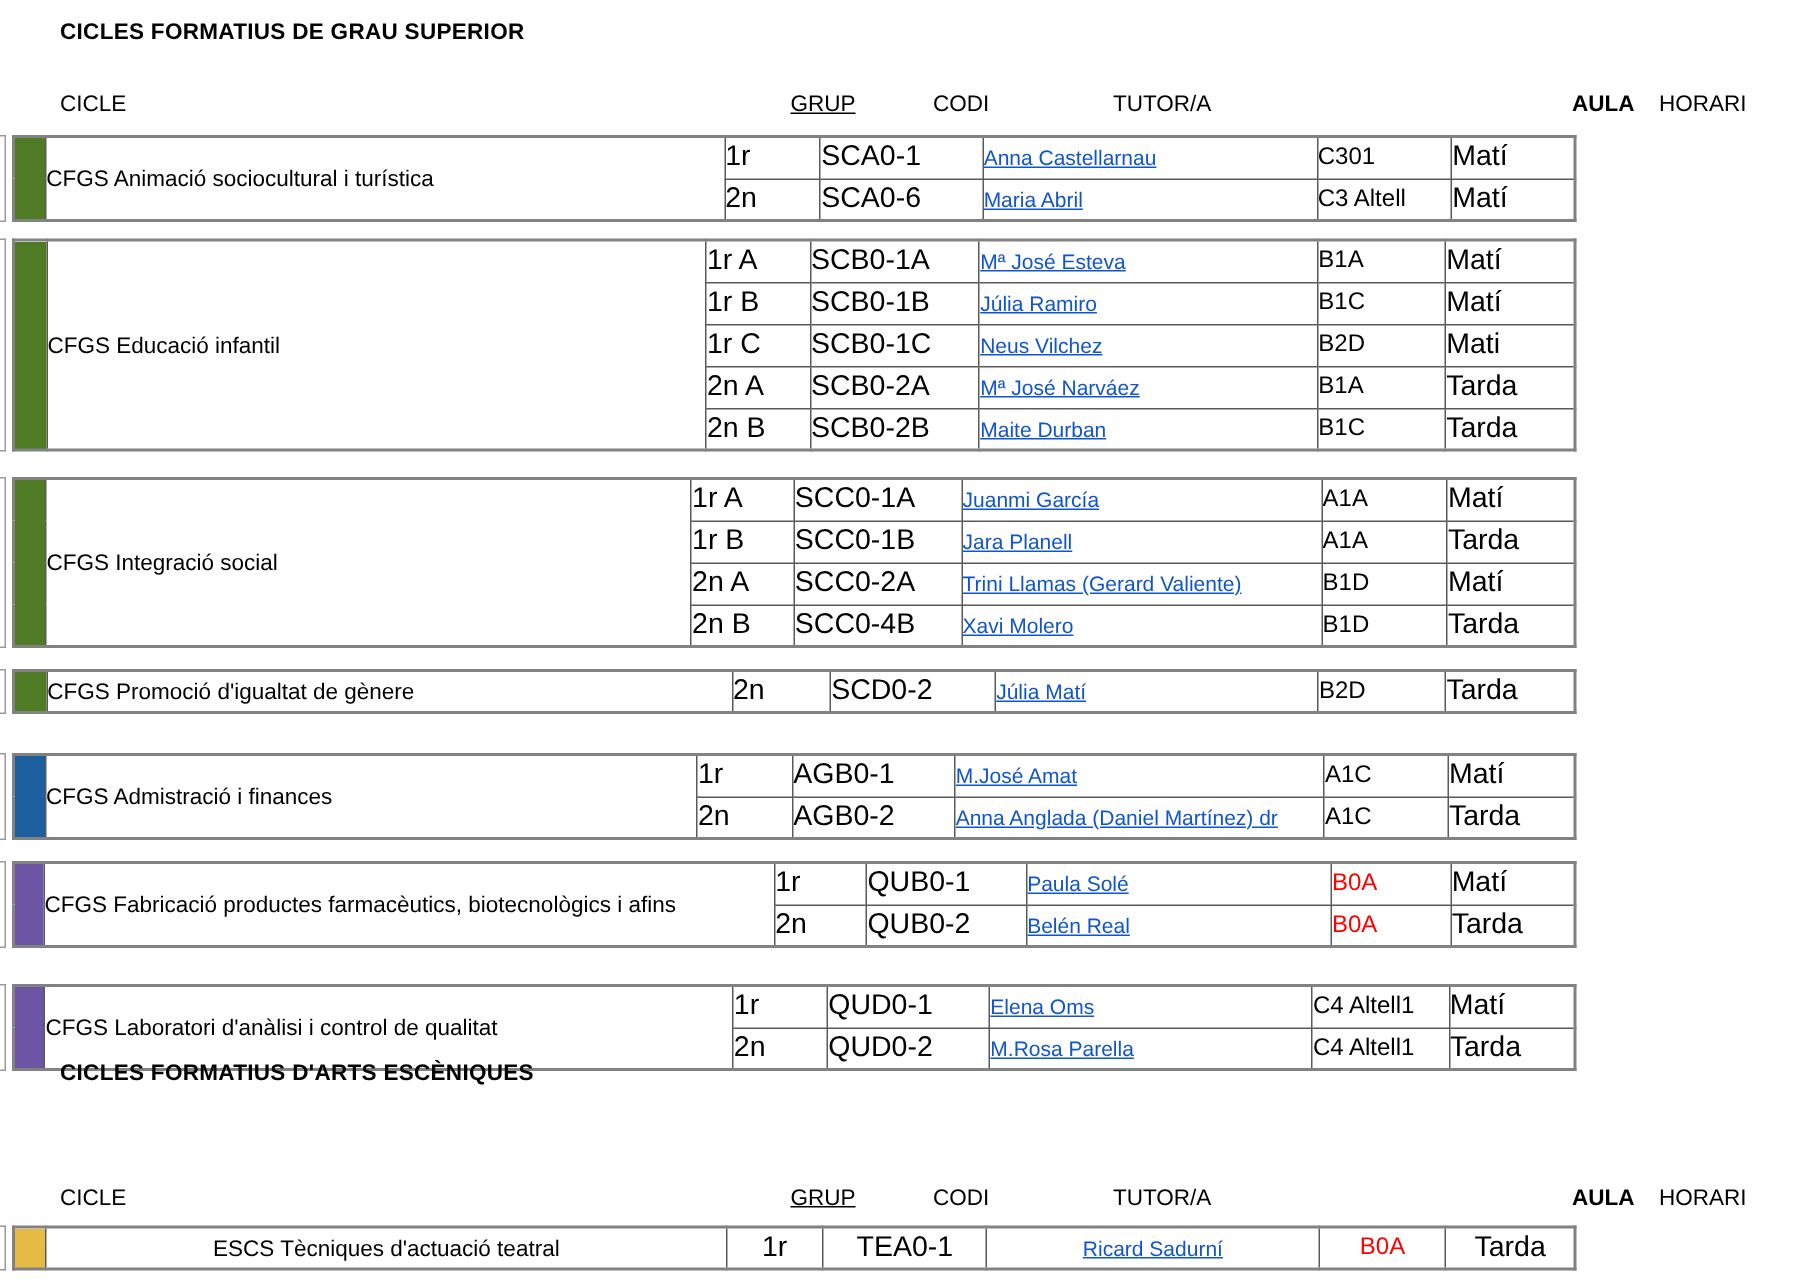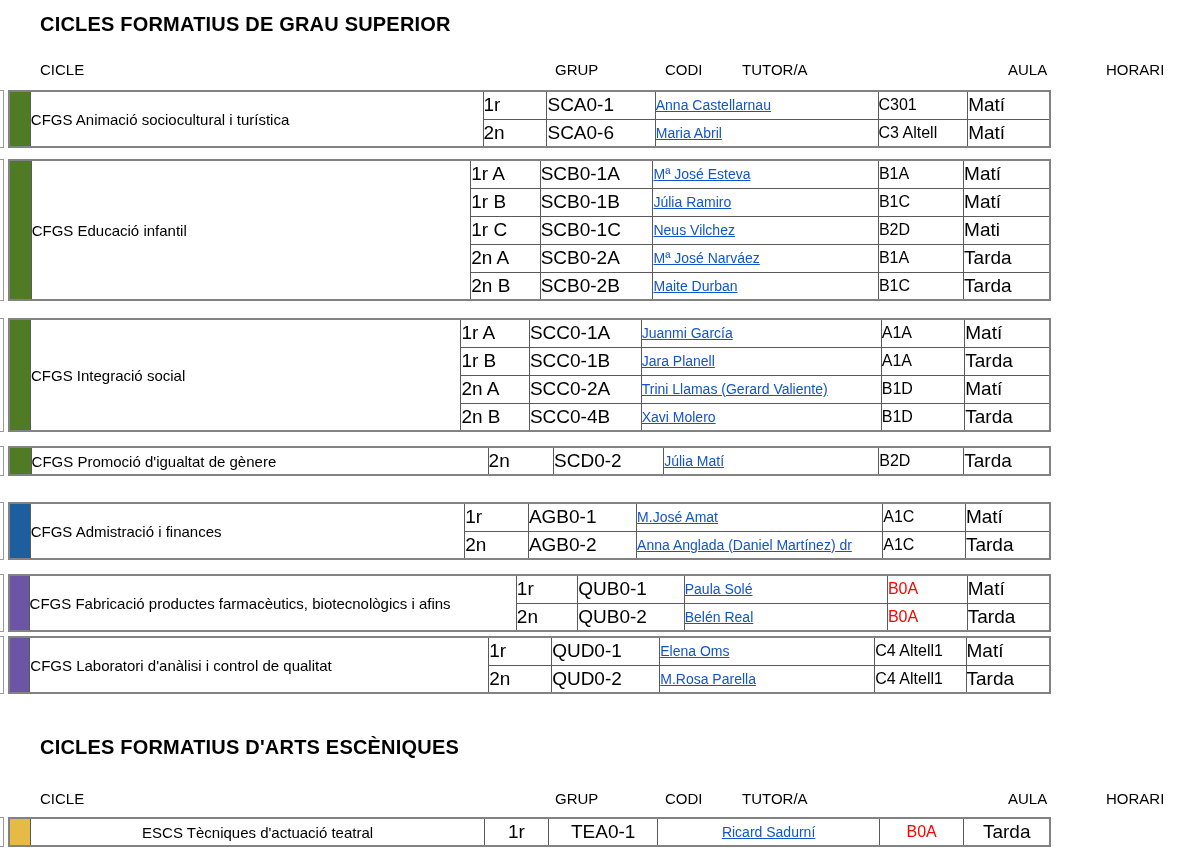--- a/index.html
+++ b/index.html
@@ -1,22 +1,22 @@
 <!DOCTYPE html>
 <html><head>
 <meta charset="utf-8">
 <style>
   html,body{margin:0;padding:0;background:#ffffff;}
   .page{position:relative;width:1201px;height:858px;background:#ffffff;overflow:hidden;
         font-family:"Liberation Sans","DejaVu Sans",sans-serif;color:#000;}
-  .section-title{position:absolute;left:40px;font-size:20px;font-weight:bold;letter-spacing:.2px;}
+  .section-title{position:absolute;left:40px;font-size:15px;font-weight:bold;letter-spacing:.2px;}
   .colhead{position:absolute;left:0;width:100%;height:18px;font-size:15px;}
   .colhead span{position:absolute;top:0;}
-  .ch-cicle{left:40px;} .ch-grup{left:555px;} .ch-codi{left:665px;}
-  .ch-tutor{left:742px;} .ch-aula{left:1008px;} .ch-horari{left:1106px;}
+  .ch-cicle{left:40px;} .ch-grup{left:527px;text-decoration:underline;} .ch-codi{left:622px;}
+  .ch-tutor{left:742px;} .ch-aula{left:1048px;font-weight:bold;} .ch-horari{left:1106px;}
   .groups{position:absolute;left:0;width:1051px;}
   .group-row{display:flex;align-items:stretch;}
   .sliver{width:3px;border:1px solid #9a9a9a;border-left:none;margin-right:4px;background:#fff;}
   table.grp{border-collapse:collapse;table-layout:fixed;border:2px solid #828282;}
   table.grp td{border:1px solid #5a5a5a;padding:0;overflow:hidden;white-space:nowrap;background:#fff;vertical-align:middle;}
   td.bar{border:1px solid #1f1f1f;}
   td.name{font-size:15px;padding-left:7px;}
   td.c-grup,td.c-codi,td.c-horari{font-size:19px;padding-left:6px;}
   td.c-tutor{font-size:14px;padding-left:6px;}
   td.c-aula{font-size:16px;padding-left:6px;}
@@ -223,21 +223,21 @@
             <tr class="r">
               <td class="c-grup tarda">2n</td>
               <td class="c-codi tarda">AGB0-2</td>
               <td class="c-tutor tarda"><a>Anna Anglada (Daniel Martínez) dr</a></td>
               <td class="c-aula tarda"><span>A1C</span></td>
               <td class="c-horari tarda">Tarda</td>
             </tr>
           </tbody>
         </table>
       </div>
-      <div class="group-row" style="margin-bottom: 4px; justify-content: flex-end;">
+      <div class="group-row" style="margin-bottom: 24px; justify-content: flex-end;">
         <div class="sliver"></div>
         <table class="grp">
           <colgroup>
             <col style="width: 28px;">
             <col style="width: 513px;">
             <col style="width: 77px;">
             <col style="width: 121px;">
             <col style="width: 256px;">
             <col style="width: 99px;">
             <col style="width: 96px;">
@@ -289,21 +289,21 @@
               <td class="c-codi tarda">QUD0-2</td>
               <td class="c-tutor tarda"><a>M.Rosa Parella</a></td>
               <td class="c-aula tarda"><span>C4 Altell1</span></td>
               <td class="c-horari tarda">Tarda</td>
             </tr>
           </tbody>
         </table>
       </div>
     </div>
 
-  <div class="section-title" style="top:736px">CICLES FORMATIUS D'ARTS ESCÈNIQUES</div>
+  <div class="section-title" style="top:707px">CICLES FORMATIUS D'ARTS ESCÈNIQUES</div>
 
   <div class="colhead" style="top:790px">
     <span class="ch-cicle">CICLE</span>
     <span class="ch-grup">GRUP</span>
     <span class="ch-codi">CODI</span>
     <span class="ch-tutor">TUTOR/A</span>
     <span class="ch-aula">AULA</span>
     <span class="ch-horari">HORARI</span>
   </div>
 

